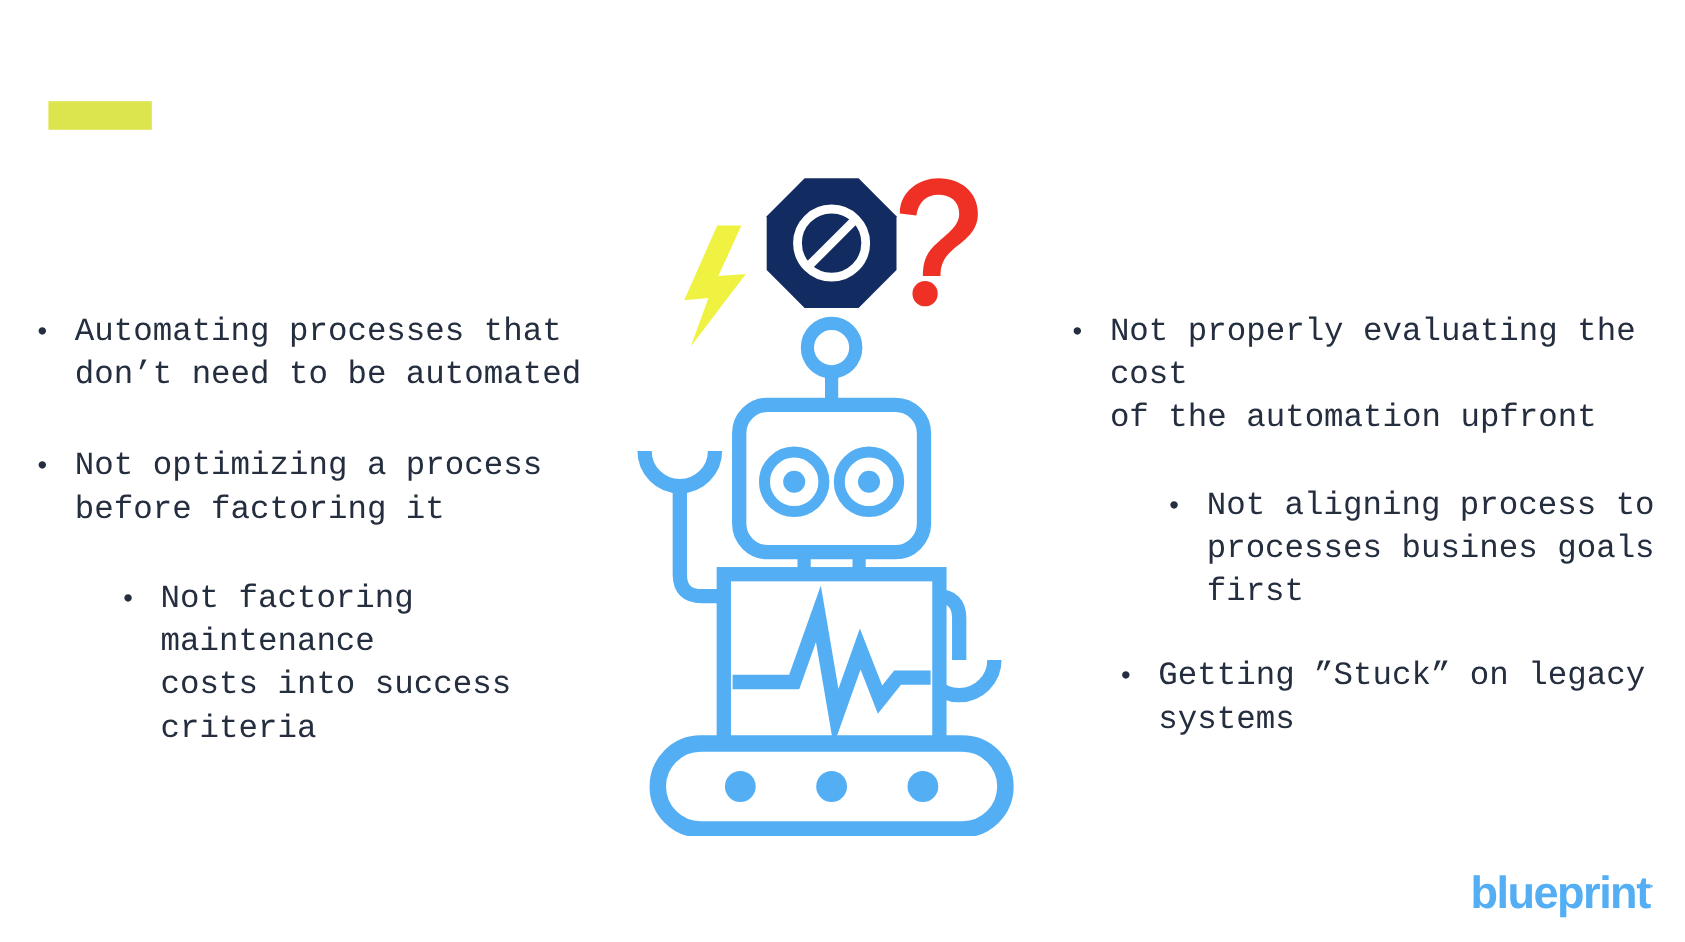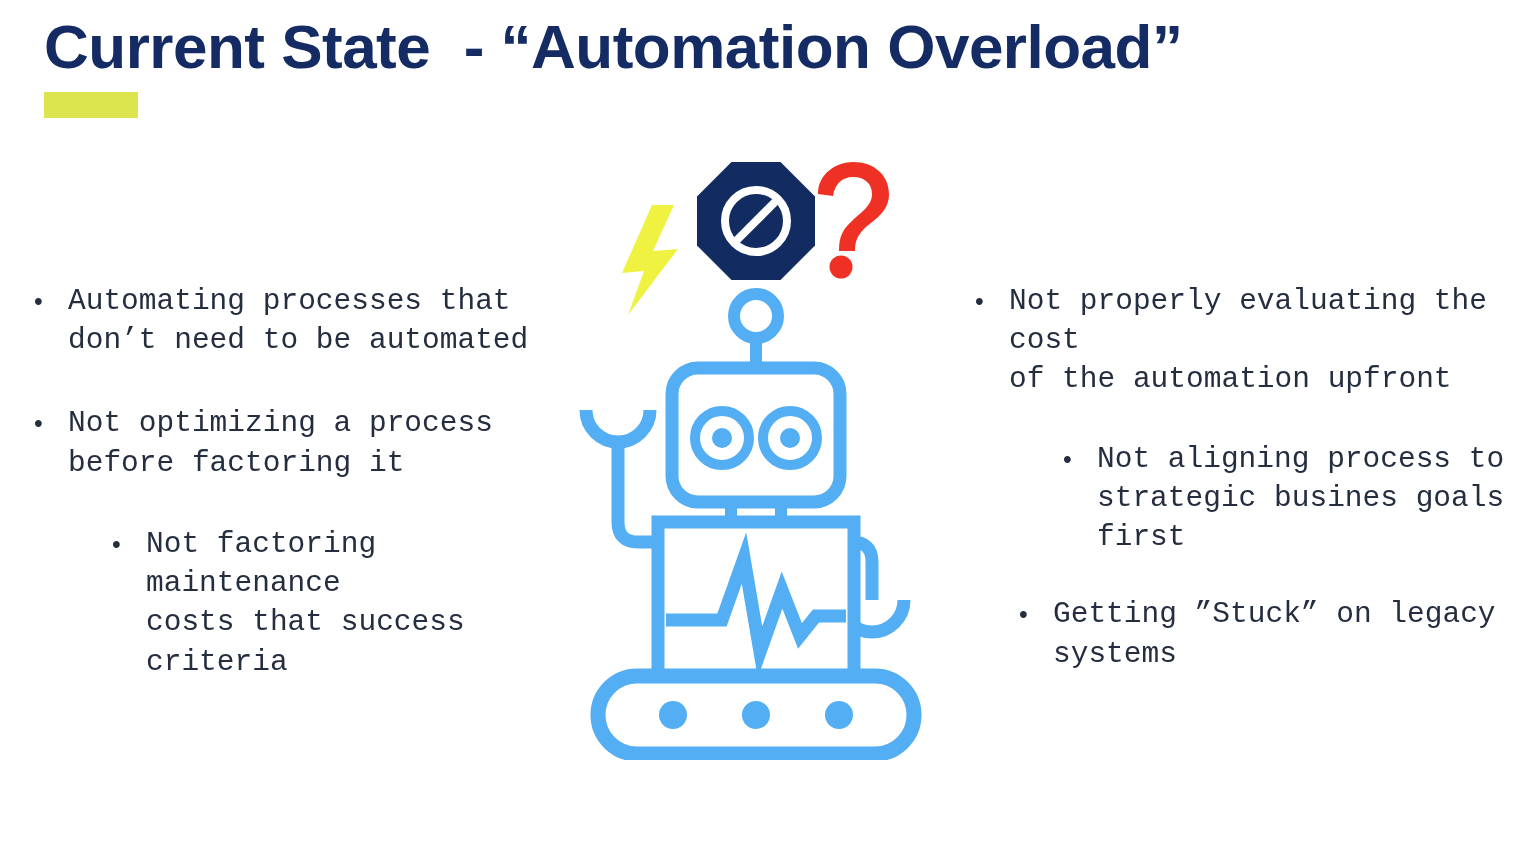--- a/index.html
+++ b/index.html
@@ -103,54 +103,53 @@
     font-size: 13px;
     vertical-align: super;
     letter-spacing: 0;
   }
 </style>
 </head>
 <body>
 
 <div class="slide">
 
-  <div class="title">Current State  - “Automation Overload”</div>
   <div class="accent-bar"></div>
 
   <div class="col col-left">
     <div class="bullet">
       <span class="dot">•</span>
       <span class="txt">Automating processes that
 don’t need to be automated</span>
     </div>
     <div class="gap-a"></div>
     <div class="bullet">
       <span class="dot">•</span>
       <span class="txt">Not optimizing a process
 before factoring it</span>
     </div>
     <div class="gap-b"></div>
     <div class="bullet b-indent-2">
       <span class="dot">•</span>
       <span class="txt">Not factoring maintenance
-costs that success criteria</span>
+costs into success criteria</span>
     </div>
   </div>
 
   <div class="col col-right">
     <div class="bullet">
       <span class="dot">•</span>
       <span class="txt">Not properly evaluating the cost
 of the automation upfront</span>
     </div>
     <div class="gap-c"></div>
     <div class="bullet b-indent-3">
       <span class="dot">•</span>
       <span class="txt">Not aligning process to
-strategic busines goals first</span>
+processes busines goals first</span>
     </div>
     <div class="gap-d"></div>
     <div class="bullet b-indent-1">
       <span class="dot">•</span>
       <span class="txt">Getting ”Stuck” on legacy
 systems</span>
     </div>
   </div>
 
   <div class="robot">
@@ -215,14 +214,17 @@
       <g>
         <rect x="42" y="526" width="316" height="78" rx="39" ry="39" fill="#FFFFFF" stroke="#53AEF4" stroke-width="15"></rect>
         <circle cx="117" cy="565" r="14" fill="#53AEF4"></circle>
         <circle cx="200" cy="565" r="14" fill="#53AEF4"></circle>
         <circle cx="283" cy="565" r="14" fill="#53AEF4"></circle>
       </g>
 
     </svg>
   </div>
 
+  <div class="logo">
+    <span>blueprint</span><span class="reg">·</span>
+  </div>
 
 </div>
 
 </body></html>

